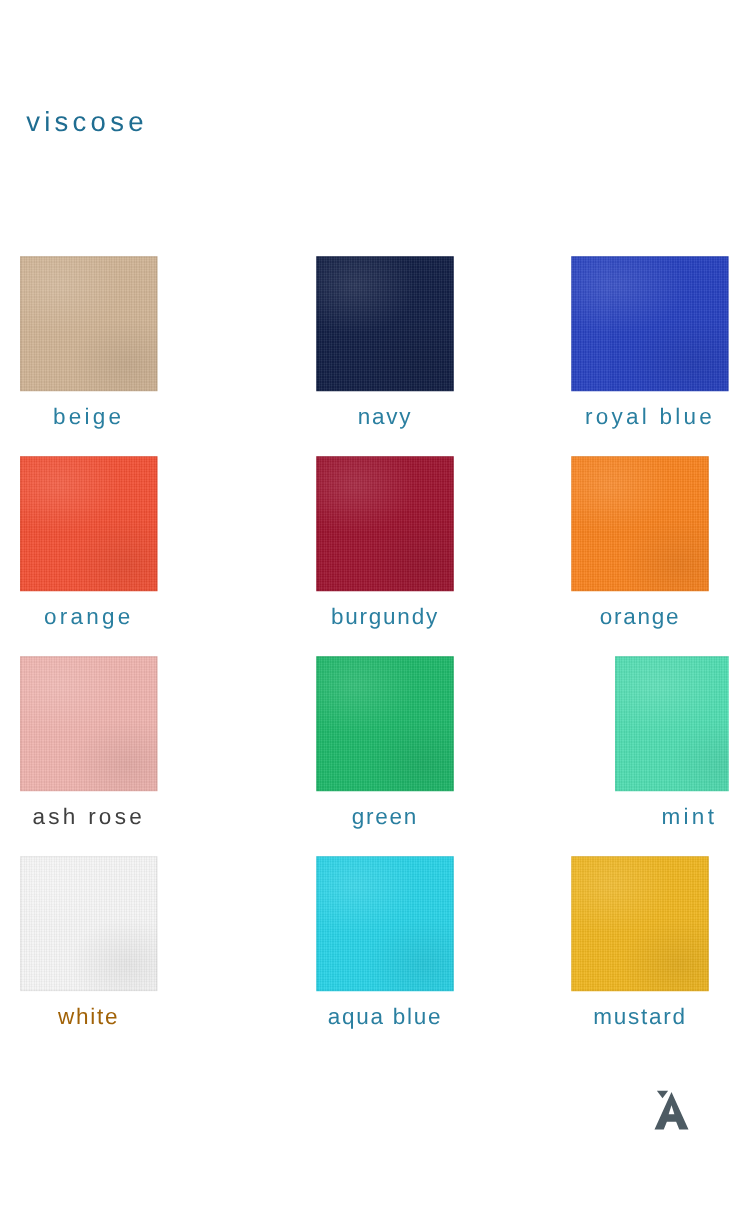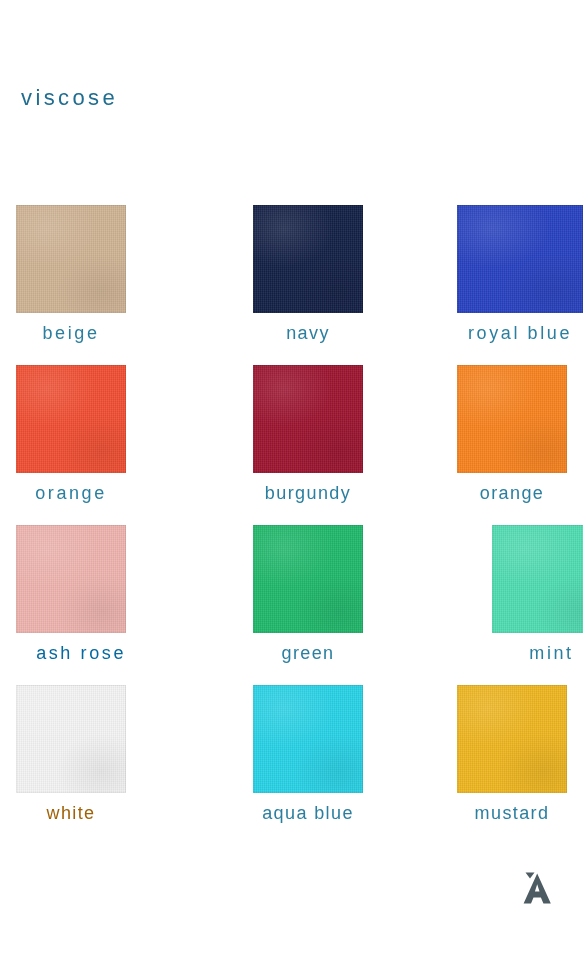--- a/index.html
+++ b/index.html
@@ -154,21 +154,21 @@
       </div>
       <div class="cell col-2">
         <div class="swatch" style="background-color: rgb(248, 130, 30);"></div>
         <div class="caption" style="color: rgb(42, 127, 160); text-align: center;">orange</div>
       </div>
     </div>
 
     <div class="row">
       <div class="cell col-0">
         <div class="swatch" style="background-color: rgb(238, 179, 174);"></div>
-        <div class="caption wide" style="color: #0369a1; text-align: right;">ash rose</div>
+        <div class="caption wide" style="color: #404040;">ash rose</div>
       </div>
       <div class="cell col-1">
         <div class="swatch" style="background-color: rgb(31, 184, 106);"></div>
         <div class="caption" style="color: rgb(42, 127, 160);">green</div>
       </div>
       <div class="cell col-2 bleed-mid">
         <div class="swatch" style="background-color: rgb(79, 220, 176);"></div>
         <div class="caption wide" style="color: rgb(42, 127, 160);">mint</div>
       </div>
     </div>

